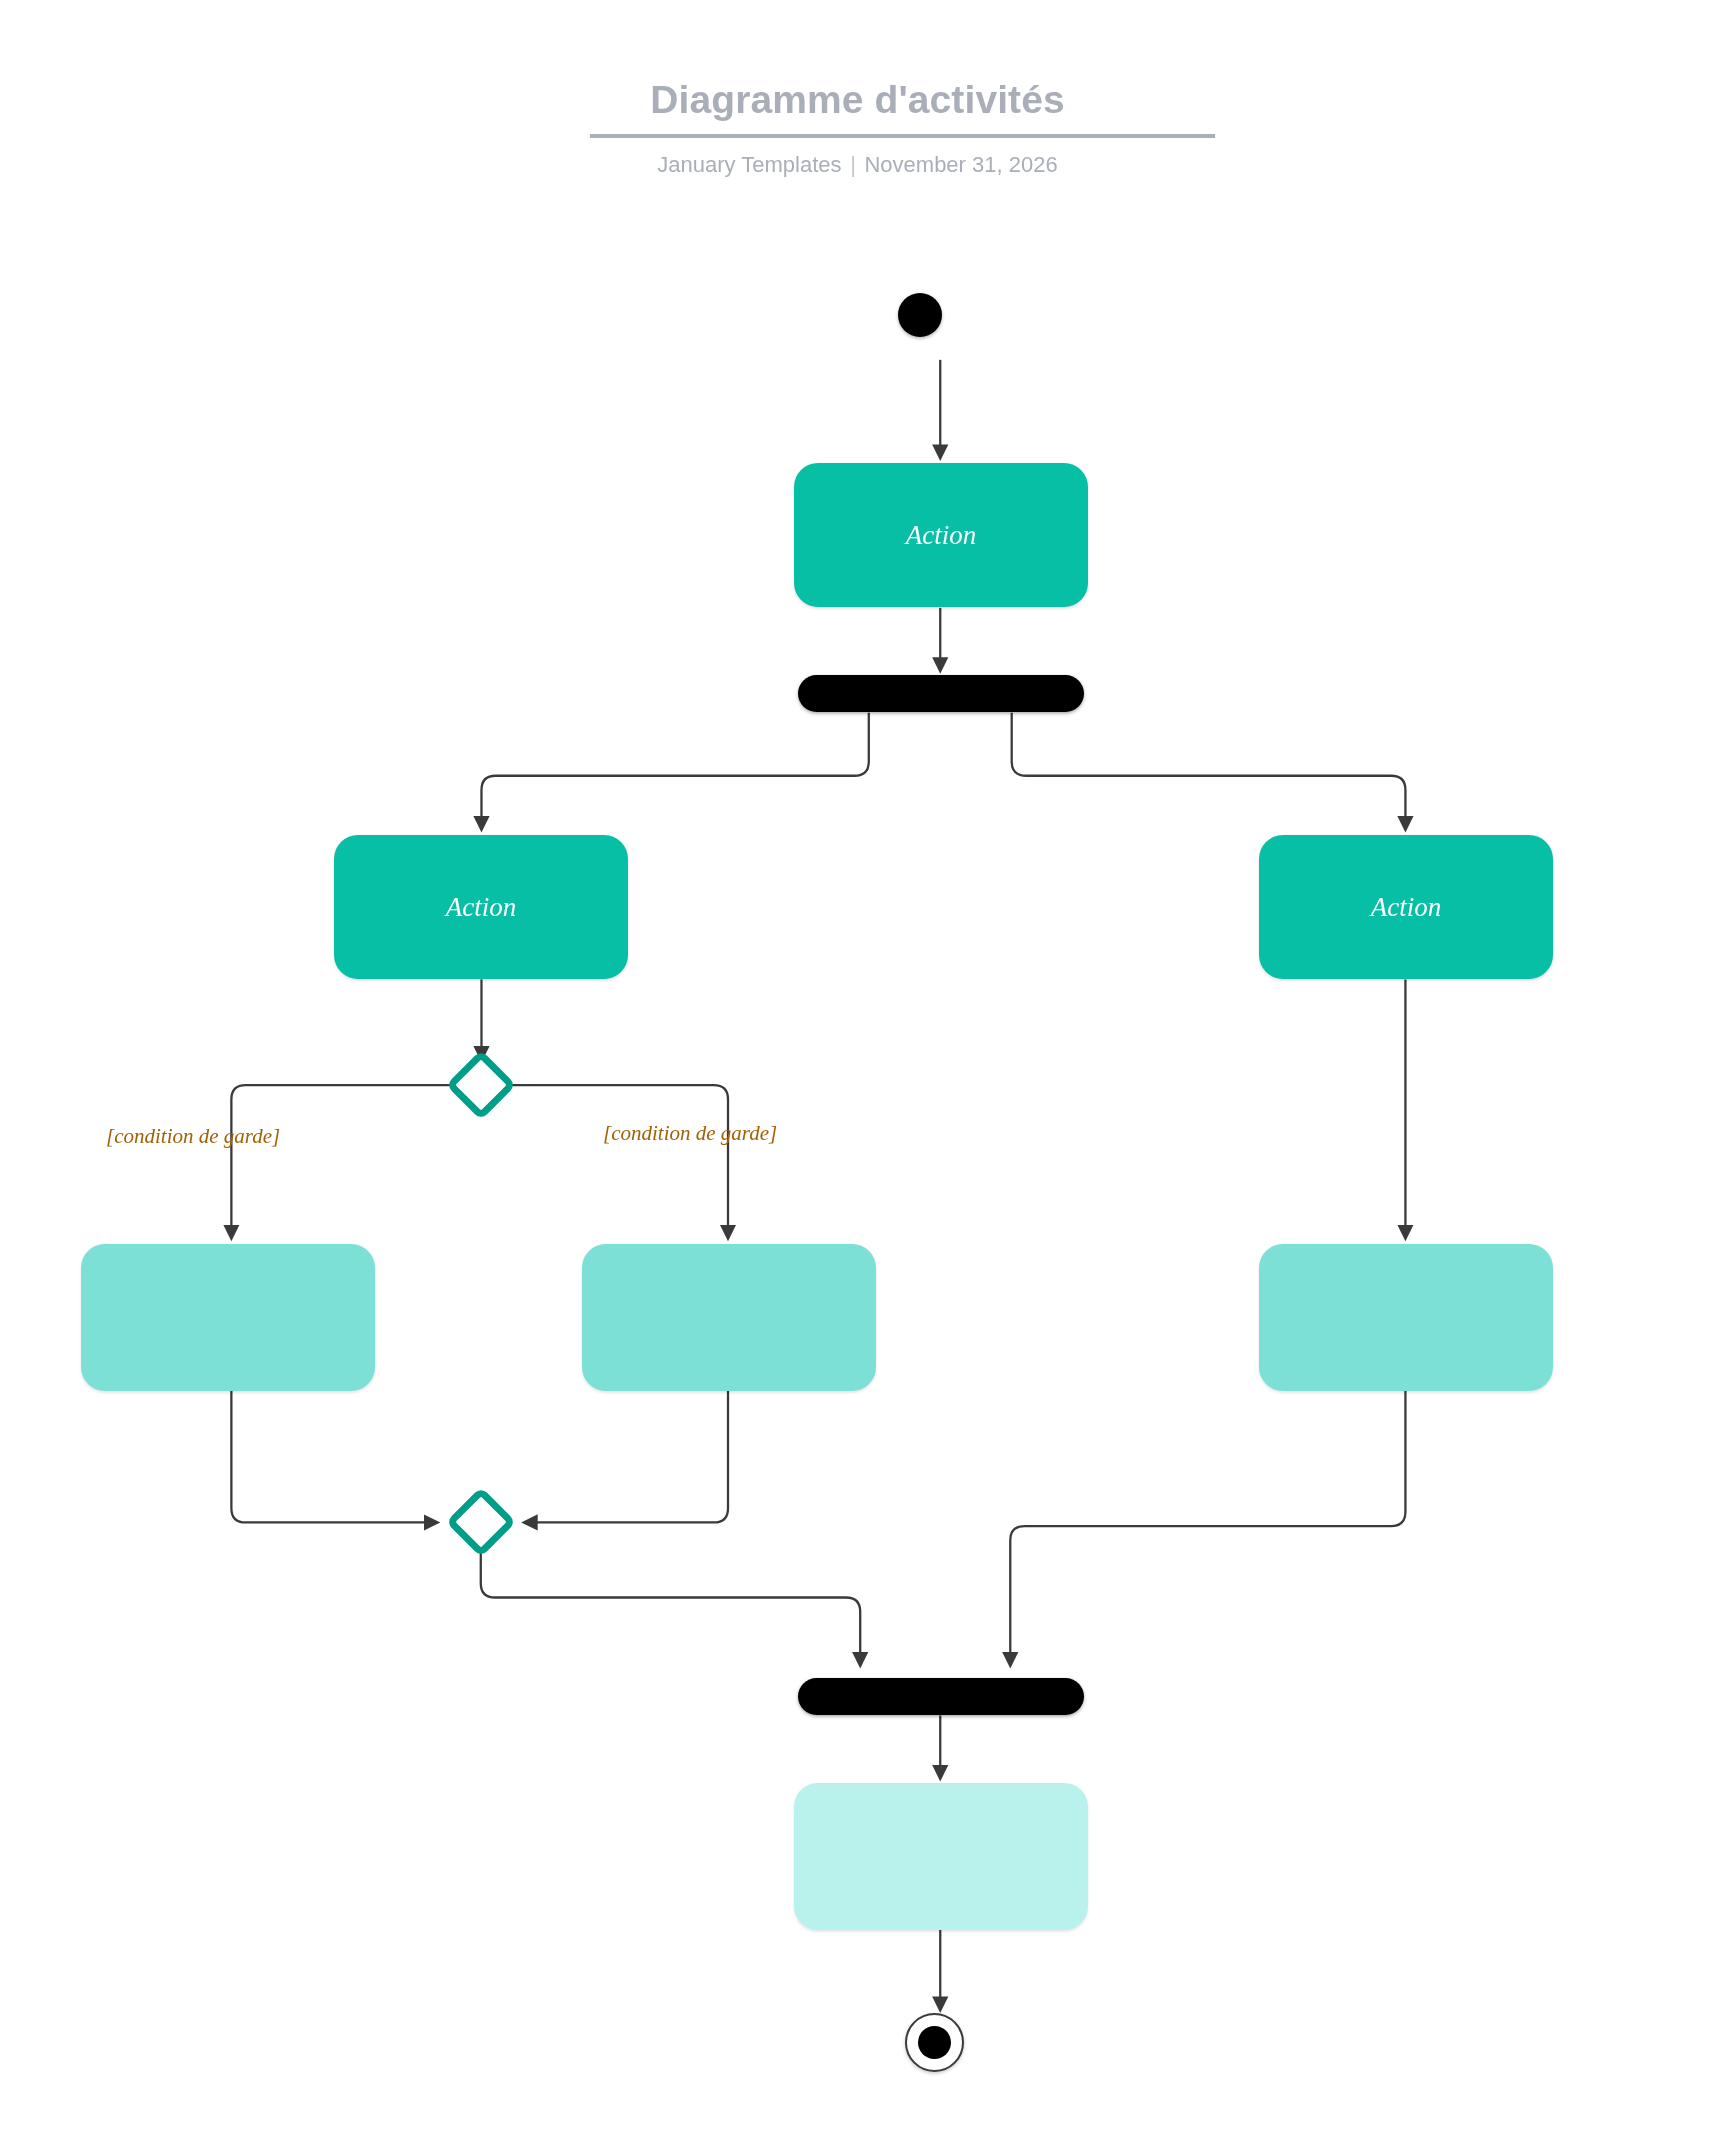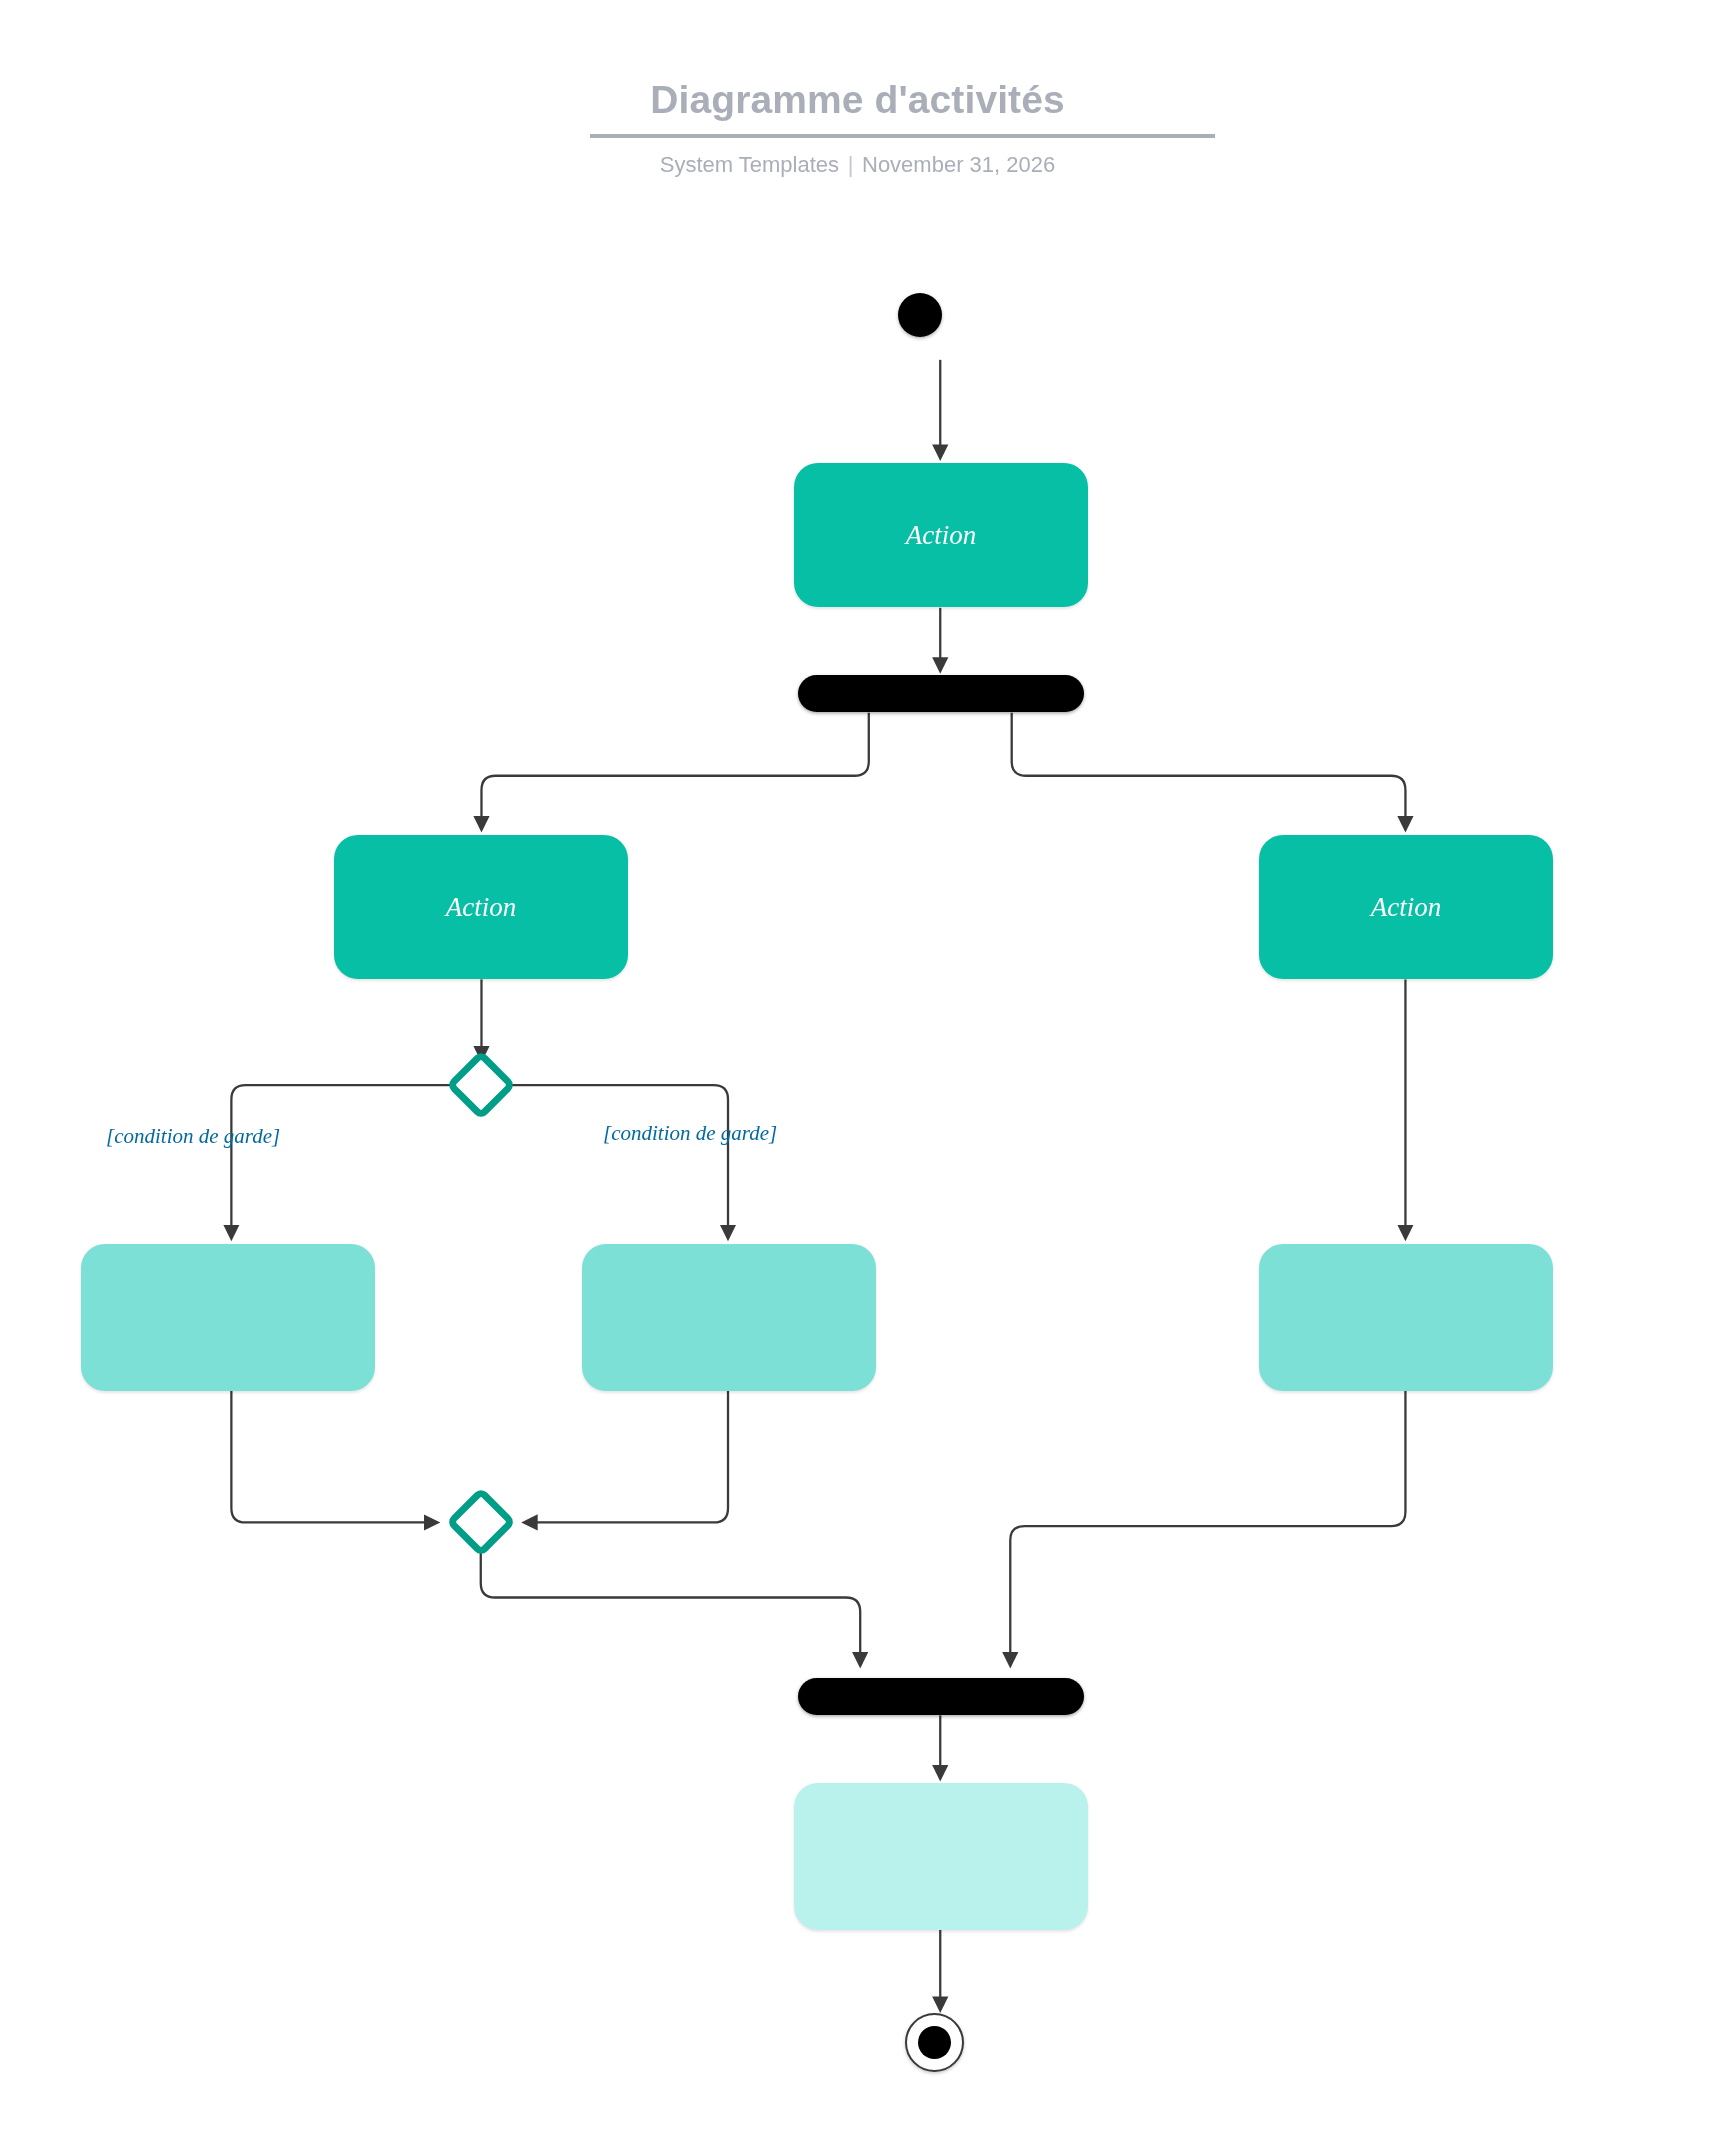--- a/index.html
+++ b/index.html
@@ -125,34 +125,34 @@
   }
   .diamond {
     transform: rotate(45deg);
     border-radius: 8.6px;
     box-sizing: border-box;
   }
   .guard-label {
     position: absolute;
     font-size: 21px;
     font-style: italic;
-    color: #0369a1;
+    color: #a16207;
     white-space: nowrap;
   }
 </style>
 </head>
 <body>
 
 <div id="page">
 
   <div class="header">
     <div class="doc-title">Diagramme d'activités</div>
     <div class="title-rule"></div>
     <div class="subtitle">
-      <span>System Templates</span><span class="sep">|</span><span>November 31, 2026</span>
+      <span>January Templates</span><span class="sep">|</span><span>November 31, 2026</span>
     </div>
   </div>
 
   <div class="canvas">
 
     <svg class="edge-layer" viewBox="0 0 2400 3009">
       <defs>
         <marker id="arrow" viewBox="0 0 12 12" refX="9.2" refY="6" markerWidth="7.6" markerHeight="7.6" orient="auto-start-reverse">
           <path d="M 0 0.4 L 11.4 6 L 0 11.6 z" fill="#3a3a3a"></path>
         </marker>

